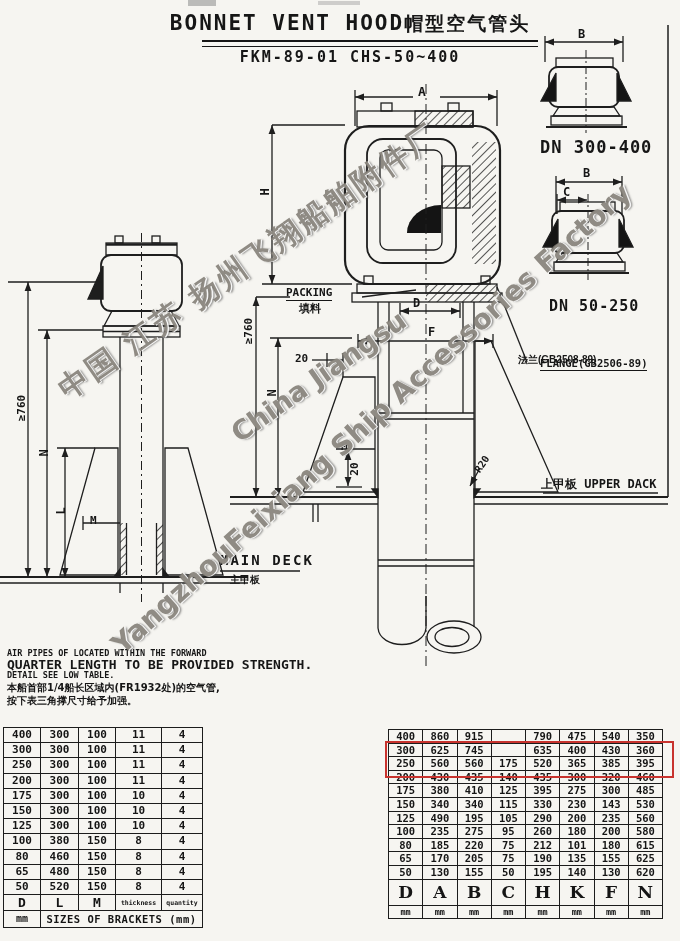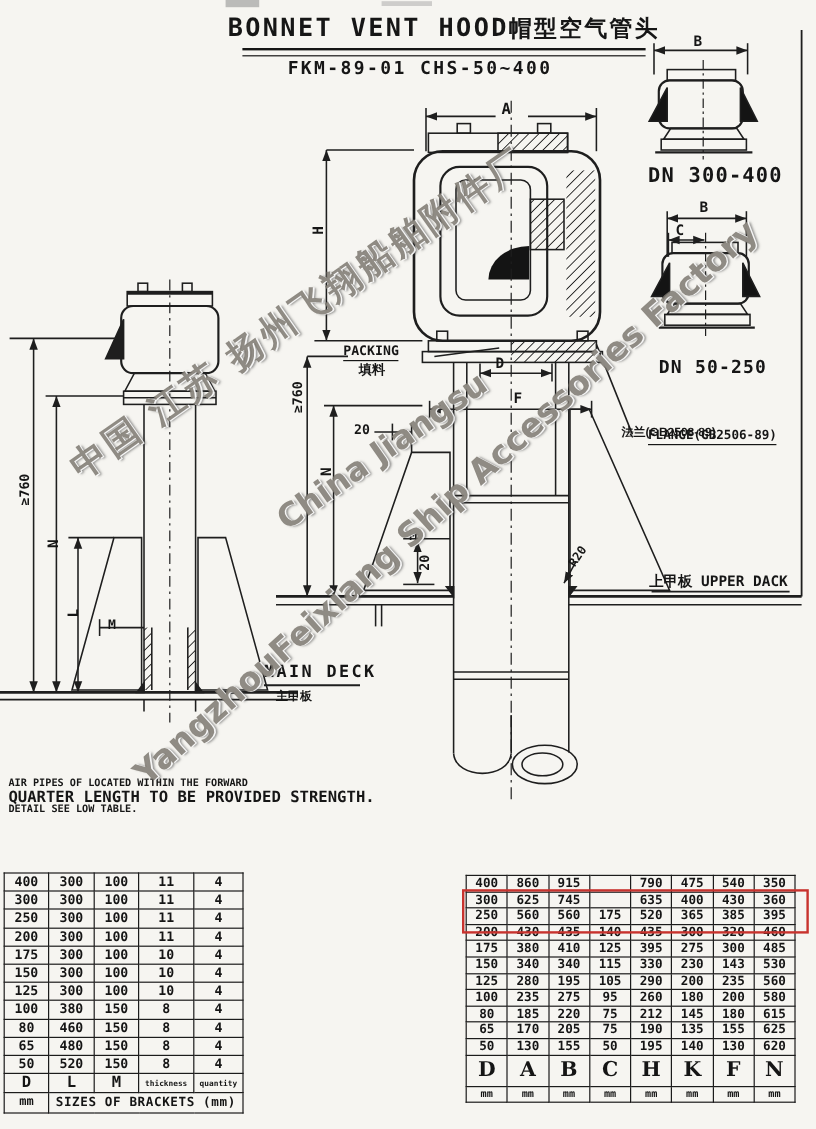--- a/index.html
+++ b/index.html
@@ -197,21 +197,21 @@
       <line x1="588" y1="194" x2="588" y2="280" stroke-dasharray="8 3 2 3" stroke-width="1"></line>
     </g>
 
     <line x1="668" y1="25" x2="668" y2="497" stroke-width="1.5"></line>
   </g>
 </svg>
 
 <div class="scanbar" style="left:188px;top:0;width:28px;height:6px;background:#8a8a8a;opacity:.55"></div>
 <div class="scanbar" style="left:318px;top:1px;width:42px;height:4px;background:#a5a5a5;opacity:.5"></div>
 
-<div class="lbl" style="left:150px;top:11px;width:400px;text-align:right;font-size:21px;letter-spacing:2px">
+<div class="lbl" style="left:150px;top:11px;width:400px;text-align:center;font-size:21px;letter-spacing:2px">
   <span>BONNET VENT HOOD</span><span style="font-size:19px;font-family:'DejaVu Sans','Liberation Sans',sans-serif">帽型空气管头</span>
 </div>
 <div style="position:absolute;left:202px;top:40px;width:336px;height:4px;z-index:2;
             border-top:2px solid #161616;border-bottom:1.5px solid #161616"></div>
 <div class="lbl" style="left:150px;top:48px;width:400px;text-align:center;font-size:15px;letter-spacing:2px">FKM-89-01 CHS-50~400</div>
 
 <div class="lbl" style="left:578px;top:27px;font-size:12px">B</div>
 <div class="lbl" style="left:540px;top:137px;font-size:17px;letter-spacing:1px">DN 300-400</div>
 <div class="lbl" style="left:583px;top:166px;font-size:12px">B</div>
 <div class="lbl" style="left:563px;top:185px;font-size:12px">C</div>
@@ -243,20 +243,22 @@
 <div class="lbl" style="left:518px;top:353px;font-size:10px;font-family:Liberation Sans, sans-serif">法兰(GB2508-89)</div>
 
 <div class="lbl" style="left:541px;top:476px;font-size:12px">上甲板 UPPER DACK</div>
 <div class="lbl" style="left:220px;top:552px;font-size:14px;letter-spacing:2px">MAIN DECK</div>
 <div class="lbl" style="left:230px;top:573px;font-size:10px;font-family:Liberation Serif, serif">主甲板</div>
 
 <div style="position:absolute;left:7px;top:648px;z-index:2">
   <div class="lbl" style="position:static;font-size:8.5px;line-height:11px">AIR PIPES OF LOCATED WITHIN THE FORWARD</div>
   <div class="lbl" style="position:static;font-size:13px;line-height:11px">QUARTER LENGTH TO BE PROVIDED STRENGTH.</div>
   <div class="lbl" style="position:static;font-size:8.5px;line-height:11px">DETAIL SEE LOW TABLE.</div>
+  <div class="lbl" style="position:static;font-size:10px;line-height:13px;font-family:'DejaVu Sans','Liberation Sans',sans-serif">本船首部1/4船长区域内(FR1932处)的空气管,</div>
+  <div class="lbl" style="position:static;font-size:10px;line-height:13px;font-family:'DejaVu Sans','Liberation Sans',sans-serif">按下表三角撑尺寸给予加强。</div>
 </div>
 
 <div class="wm" style="left:62px;top:372px;font-size:30px;letter-spacing:3px;transform:rotate(-35deg);transform-origin:0 50%">中国 江苏 扬州飞翔船舶附件厂</div>
 <div class="wm" style="left:234px;top:420px;font-size:27px;transform:rotate(-35deg);transform-origin:0 50%">China Jiangsu</div>
 <div class="wm" style="left:116px;top:632px;font-size:28px;transform:rotate(-42deg);transform-origin:0 50%">YangzhouFeixiang Ship Accessories Factory</div>
 
 <table id="left-table">
   <colgroup>
       <col style="width:37px">
       <col style="width:38px">
@@ -413,21 +415,21 @@
         <td>340</td>
         <td>340</td>
         <td>115</td>
         <td>330</td>
         <td>230</td>
         <td>143</td>
         <td>530</td>
       </tr>
       <tr>
         <td>125</td>
-        <td>280</td>
+        <td>490</td>
         <td>195</td>
         <td>105</td>
         <td>290</td>
         <td>200</td>
         <td>235</td>
         <td>560</td>
       </tr>
       <tr>
         <td>100</td>
         <td>235</td>
@@ -437,21 +439,21 @@
         <td>180</td>
         <td>200</td>
         <td>580</td>
       </tr>
       <tr>
         <td>80</td>
         <td>185</td>
         <td>220</td>
         <td>75</td>
         <td>212</td>
-        <td>145</td>
+        <td>101</td>
         <td>180</td>
         <td>615</td>
       </tr>
       <tr>
         <td>65</td>
         <td>170</td>
         <td>205</td>
         <td>75</td>
         <td>190</td>
         <td>135</td>

